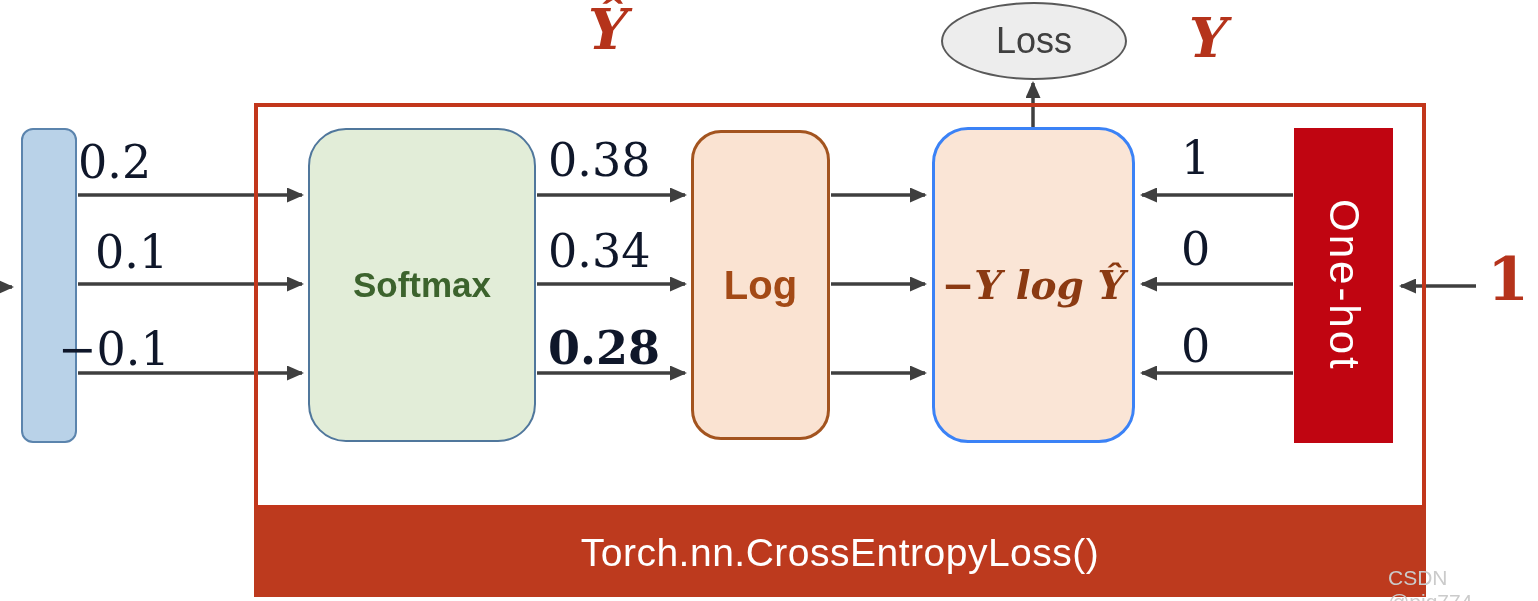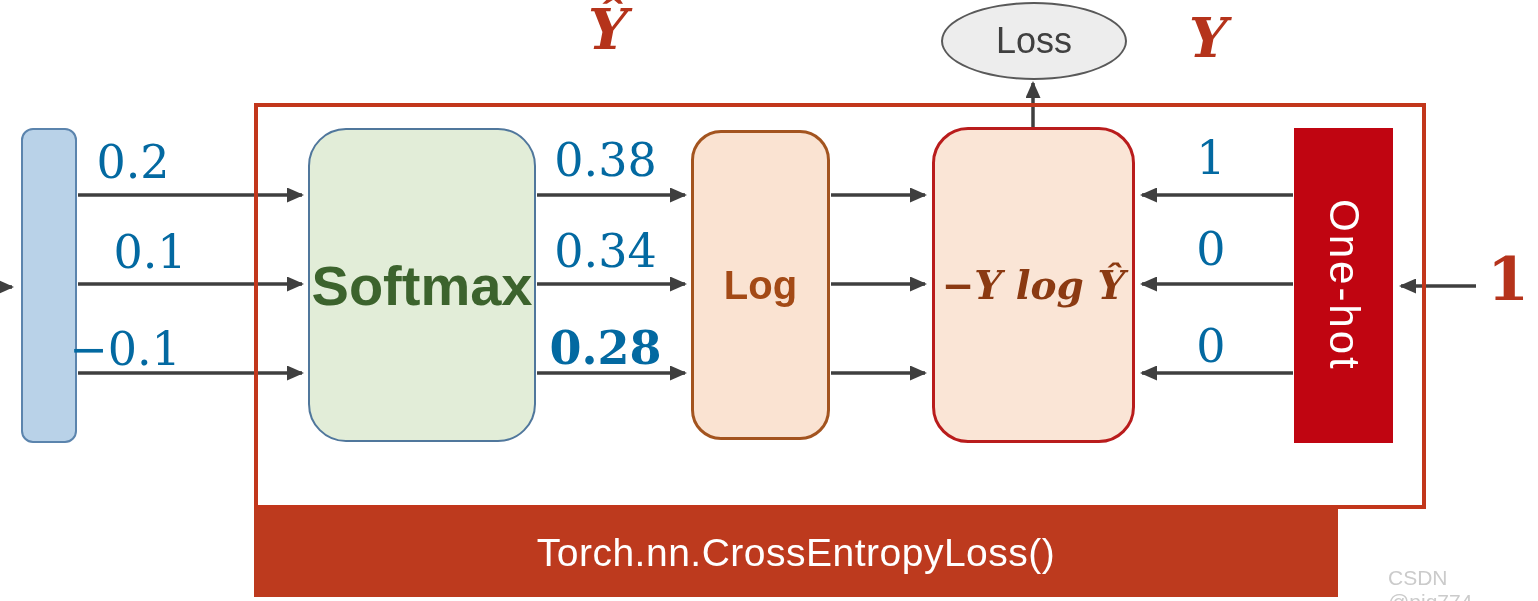--- a/index.html
+++ b/index.html
@@ -14,50 +14,50 @@
 
   
   #outer-frame{
     left:254px;top:103px;width:1172px;height:406px;
     border:4px solid #C2361B;
     box-sizing:border-box;
     background:transparent;
   }
   
   #footer-bar{
-    left:254px;top:509px;width:1084px;height:88px;
+    left:254px;top:509px;width:1172px;height:88px;
     background:#BD3A1E;
     display:flex;align-items:center;justify-content:center;
   }
   #footer-bar .footer-text{
     color:#ffffff;font-size:39px;font-weight:400;letter-spacing:0.5px;
   }
 
   
   #input-bar{
     left:21px;top:128px;width:56px;height:315px;
     background:#B9D2E8;border:2px solid #5B84AD;border-radius:12px;
     box-sizing:border-box;
   }
 
   
   .node{box-sizing:border-box;display:flex;align-items:center;justify-content:center;}
   #softmax-box{
     left:308px;top:128px;width:228px;height:314px;
     background:#E2EDD8;border:2px solid #50779C;border-radius:38px;
   }
-  #softmax-box .node-label{color:#3C632D;font-size:56px;font-weight:bold;}
+  #softmax-box .node-label{color:#3C632D;font-size:35px;font-weight:bold;}
   #log-box{
     left:691px;top:130px;width:139px;height:310px;
     background:#FAE3D2;border:3px solid #A3541F;border-radius:30px;
   }
   #log-box .node-label{color:#A34A16;font-size:40px;font-weight:bold;}
   #nll-box{
     left:932px;top:127px;width:203px;height:316px;
-    background:#FAE5D6;border:3px solid #b91c1c;border-radius:36px;
+    background:#FAE5D6;border:3px solid #3b82f6;border-radius:36px;
   }
   #nll-box .node-label{
     color:#8B3A12;font-size:39px;font-weight:bold;font-style:italic;
     font-family:"DejaVu Serif","Liberation Serif",serif;white-space:nowrap;
   }
   #onehot-box{
     left:1294px;top:128px;width:99px;height:315px;
     background:#C00511;
   }
   #onehot-box .node-label{
@@ -77,21 +77,21 @@
   .math-red{
     color:#B5331B;font-weight:bold;font-style:italic;
     font-family:"DejaVu Serif","Liberation Serif",serif;
   }
   #yhat-label{left:588px;top:-4px;font-size:56px;}
   #y-label{left:1189px;top:6px;font-size:54px;}
   #target-one{left:1480px;top:244px;width:56px;font-size:60px;font-style:normal;text-align:center;}
 
   
   .num{
-    color:#0369a1;text-align:center;
+    color:#0f172a;text-align:left;
     font-family:"DejaVu Serif","Liberation Serif",serif;
     font-size:46px;line-height:1;white-space:nowrap;
   }
   .lbl-logit-0{left:78px;top:139px;width:110px;}
   .lbl-logit-1{left:78px;top:229px;width:110px;margin-left:17px;}
   .lbl-logit-2{left:58px;top:326px;width:134px;}
   .lbl-prob-0{left:548px;top:137px;width:115px;}
   .lbl-prob-1{left:548px;top:228px;width:115px;}
   .lbl-prob-2{left:548px;top:325px;width:115px;font-weight:bold;}
   .lbl-oh-0{left:1181px;top:135px;width:60px;}

